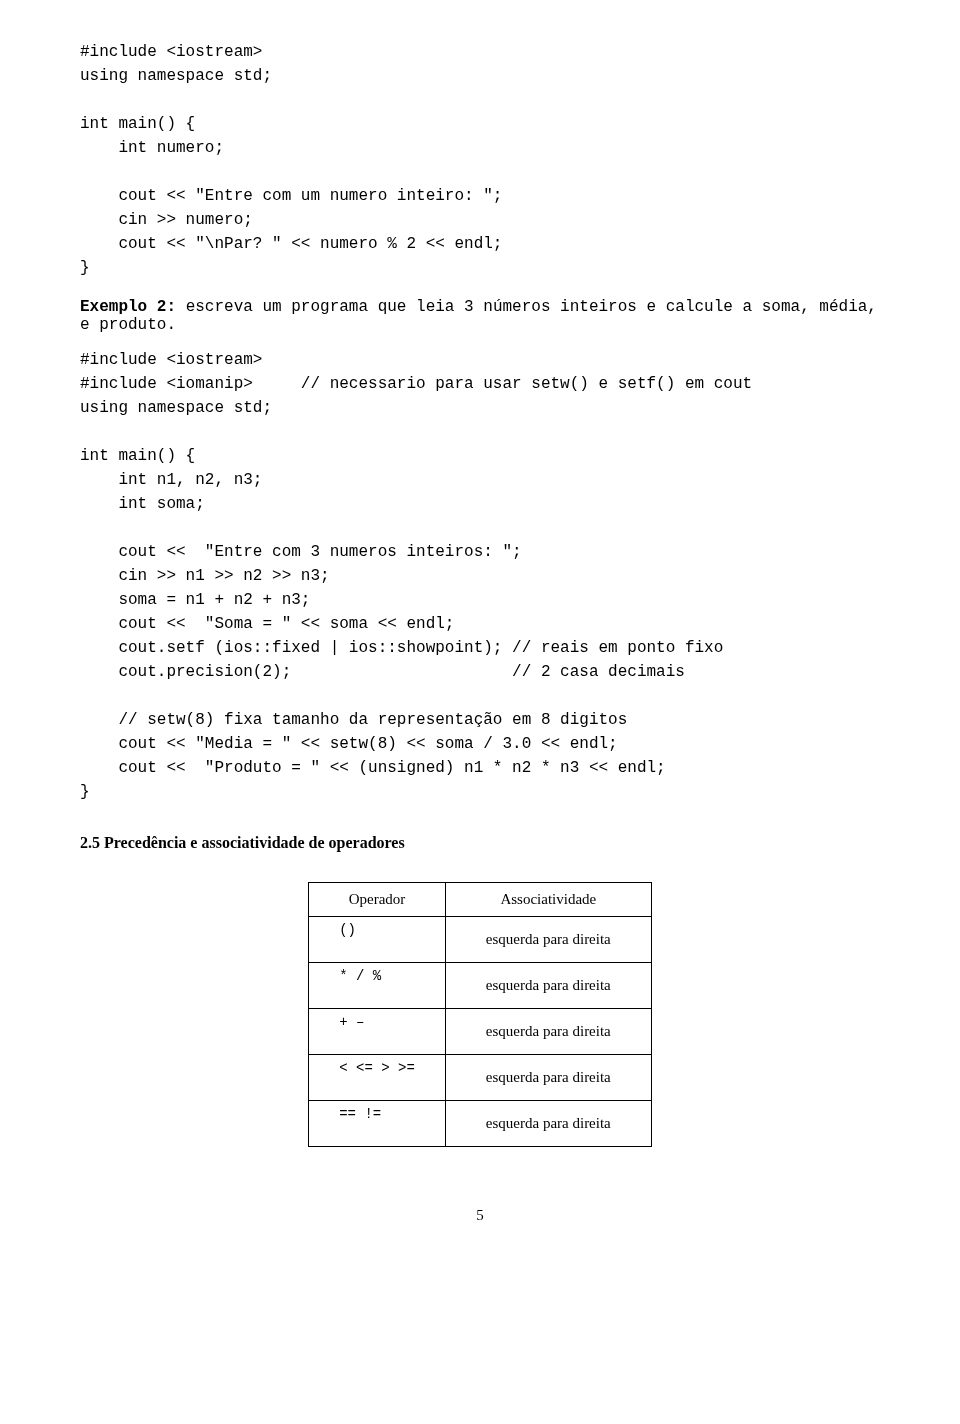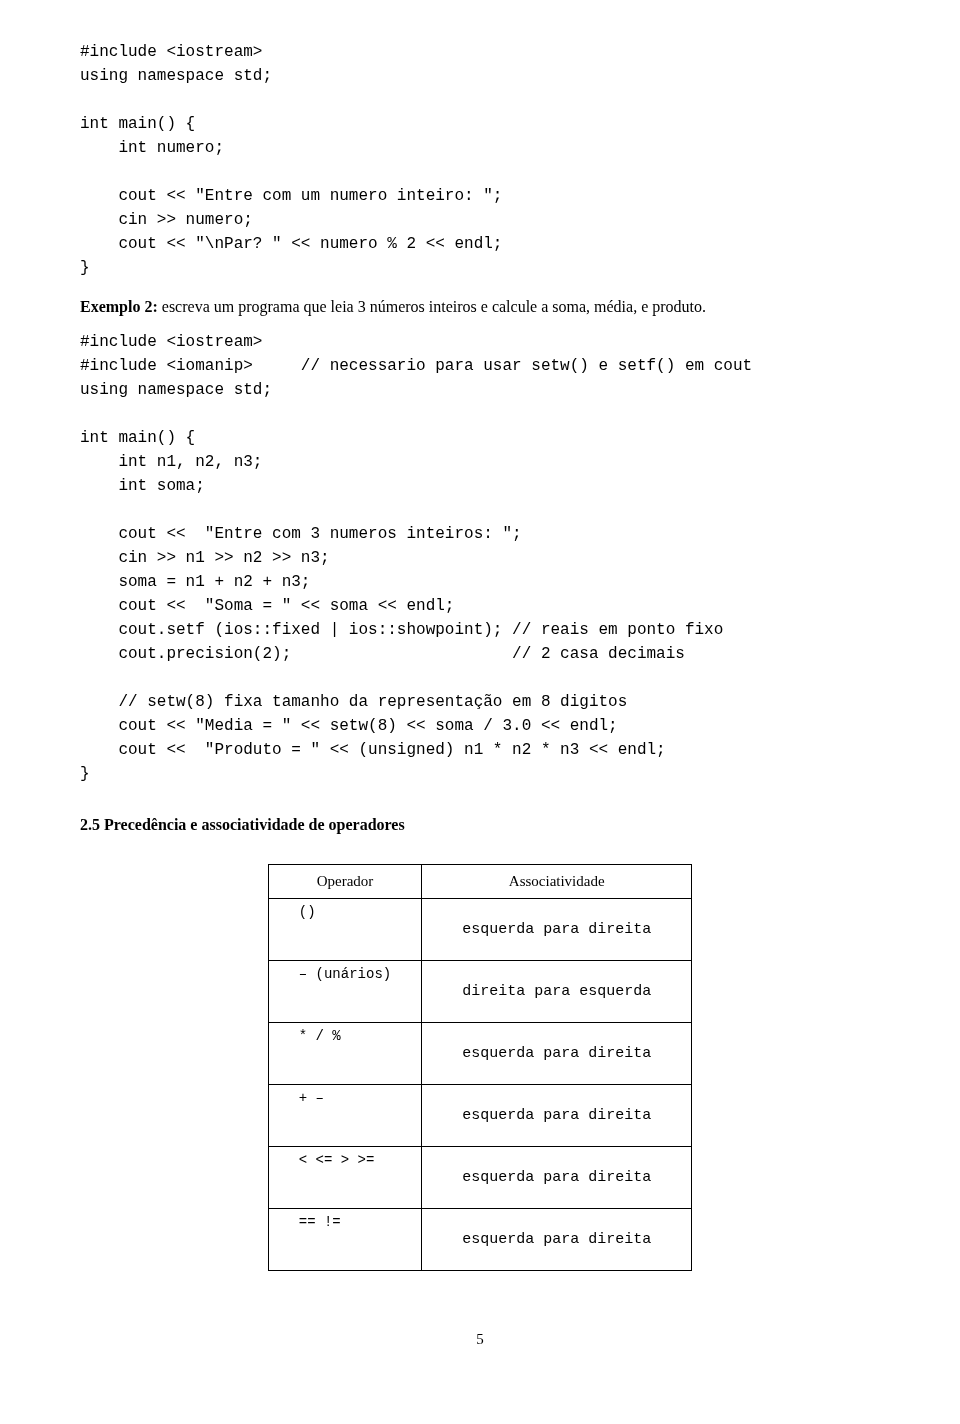--- a/index.html
+++ b/index.html
@@ -21,21 +21,21 @@
     .code-block {
       font-family: 'Courier New', Courier, monospace;
       font-size: 16px;
       line-height: 1.5;
       white-space: pre;
       margin-bottom: 18px;
       color: #000;
     }
 
     .example-label {
-      font-family: Liberation Serif, serif;
+      font-family: Liberation Mono, monospace;
       font-size: 16px;
       margin-bottom: 14px;
       margin-top: 10px;
     }
 
     .example-label strong {
       font-weight: bold;
     }
 
     .section-heading {
@@ -65,24 +65,23 @@
 
     table th {
       border: 1px solid #000;
       padding: 8px 24px;
       text-align: center;
       font-weight: normal;
     }
 
     table td {
       border: 1px solid #000;
-      padding: 22px 40px;
+      padding: 14px 40px;
       text-align: left;
       vertical-align: top;
-      font-family: Liberation Mono, monospace;
     }
 
     table td:first-child {
       font-family: 'Courier New', Courier, monospace;
       font-size: 14px;
       padding: 5px 30px;
     }
 
     .page-number {
       text-align: center;
@@ -146,24 +145,20 @@
         <th>Operador</th>
         <th>Associatividade</th>
       </tr>
     </thead>
     <tbody id="table-body">
     <tr>
           <td>()</td>
           <td>esquerda para direita</td>
         </tr>
         <tr>
-          <td>–  (unários)</td>
-          <td>direita para esquerda</td>
-        </tr>
-        <tr>
           <td>*  /  %</td>
           <td>esquerda para direita</td>
         </tr>
         <tr>
           <td>+  –</td>
           <td>esquerda para direita</td>
         </tr>
         <tr>
           <td>&lt;  &lt;=  &gt;  &gt;=</td>
           <td>esquerda para direita</td>

